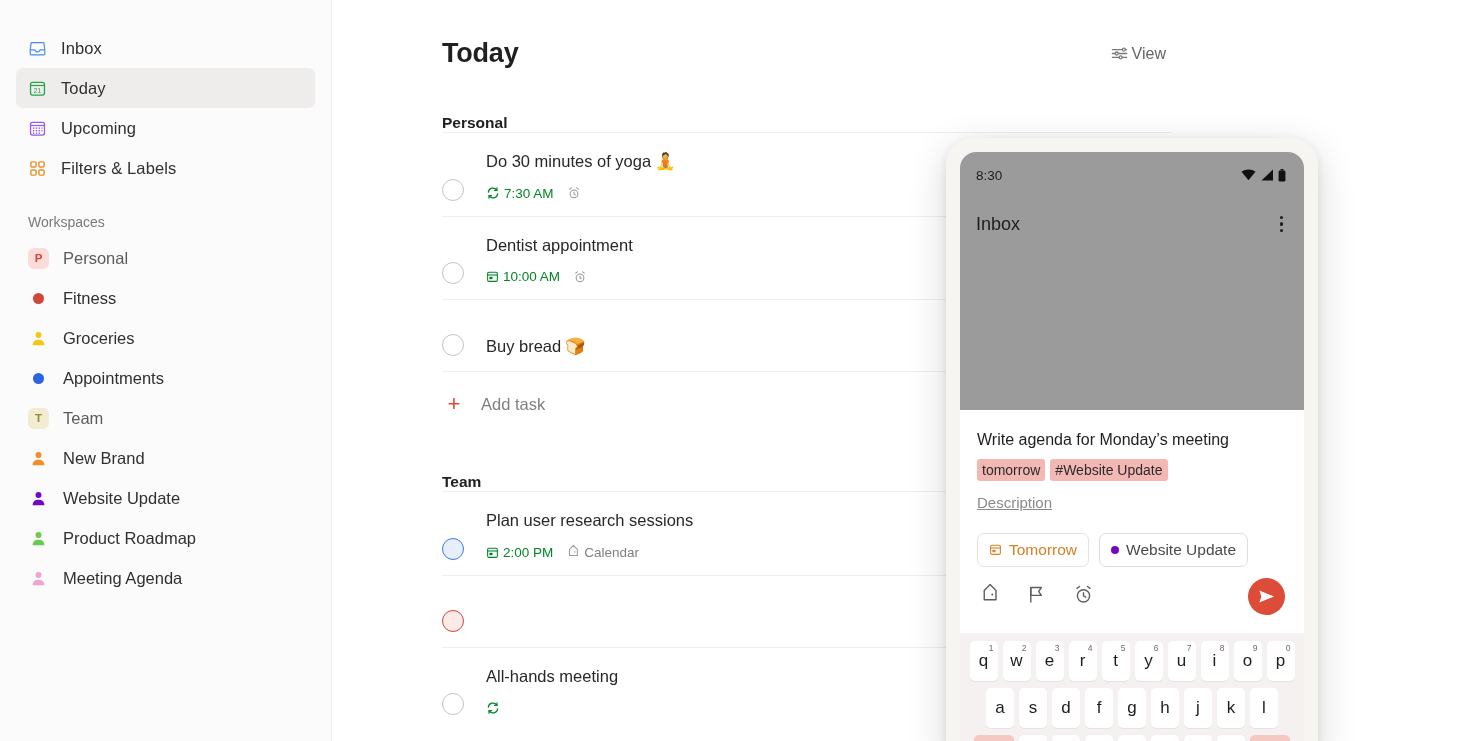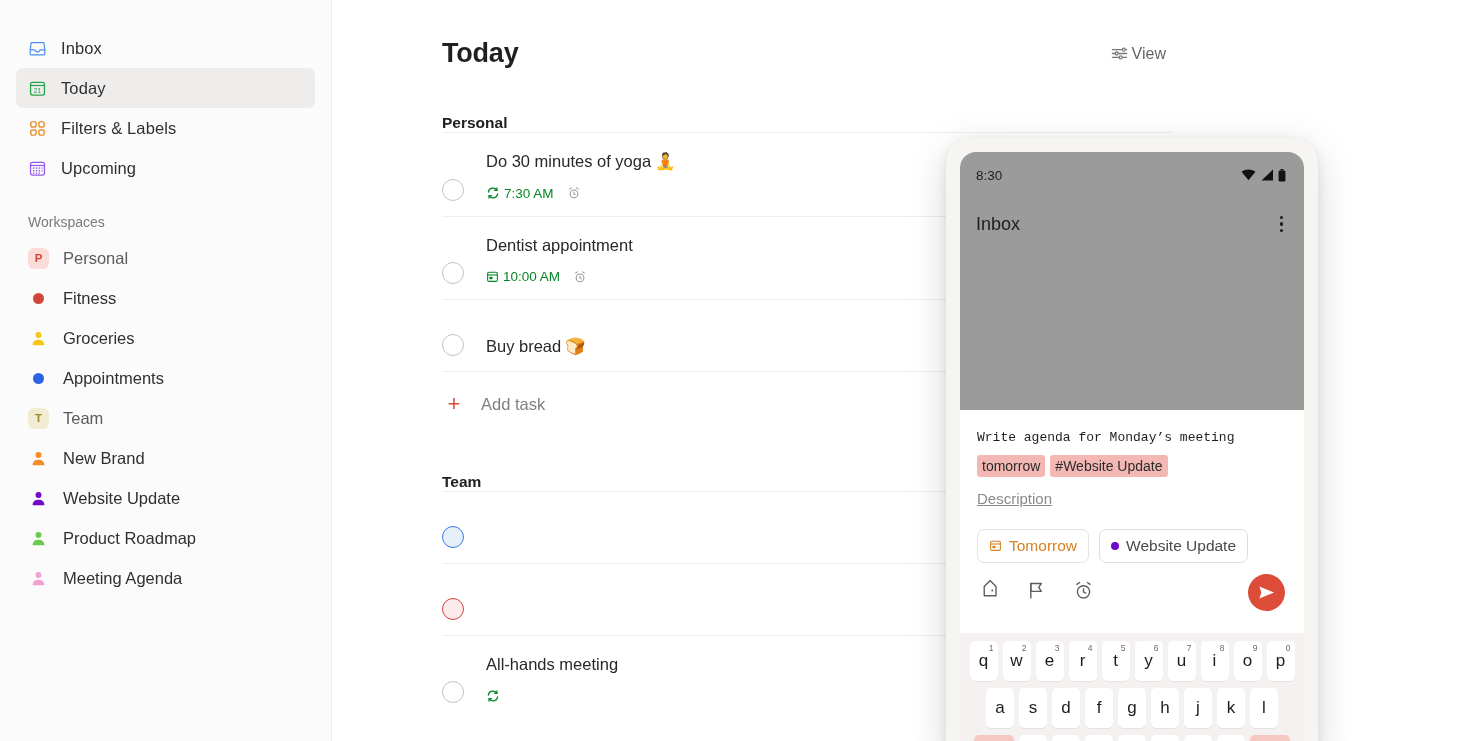--- a/index.html
+++ b/index.html
@@ -121,21 +121,21 @@
   }
   .ph-title { font-size: 18px; color: #1d1d1d; font-weight: 500; }
   .kebab { display: flex; flex-direction: column; gap: 3px; cursor: pointer; padding: 4px; }
   .kebab i { width: 3.5px; height: 3.5px; border-radius: 50%; background: #1d1d1d; display:block; }
 
   .sheet {
     position: absolute; left: 0; top: 258px; width: 344px;
     background: #fff; border-radius: 12px 12px 0 0;
     padding: 20px 17px 13px 17px; z-index: 4;
   }
-  .sheet-title { font-size: 13px; color: #1f1f1f; line-height: 1.3; font-family: Liberation Mono, monospace; }
+  .sheet-title { font-size: 16px; color: #1f1f1f; line-height: 1.3; }
   .tokens { display: flex; gap: 5px; margin-top: 8px; flex-wrap: wrap; }
   .token { background: #f3b8b4; color: #2b2b2b; font-size: 14px; padding: 3px 5px; border-radius: 3px; }
   .desc { font-size: 15px; color: #8a8a8a; margin-top: 13px; text-decoration: underline; }
   .chips { display: flex; gap: 10px; margin-top: 22px; }
   .chip {
     display: flex; align-items: center; gap: 7px; cursor: pointer;
     border: 1px solid #dedede; border-radius: 7px;
     padding: 7px 11px; font-size: 15.5px; color: #4a4a4a; background:#fff;
   }
   .chip.date { color: #d68122; border-color: #e6e2dd; }
@@ -178,51 +178,51 @@
           </svg>
     <span class="nav-label">Inbox</span>
   </div>
   <div class="nav-item active">
     <svg class="nav-ico" viewBox="0 0 24 24">
             <rect x="3.2" y="4.2" width="17.6" height="16.2" rx="2.6" fill="none" stroke="#22a447" stroke-width="1.6"></rect>
             <path d="M3.2 8.2 L20.8 8.2" stroke="#22a447" stroke-width="1.5"></path>
             <text x="12" y="17.4" font-size="8.4" font-family="Liberation Sans, sans-serif" fill="#22a447" text-anchor="middle">21</text>
           </svg>
     <span class="nav-label">Today</span>
-  </div>
-  <div class="nav-item">
-    <svg class="nav-ico" viewBox="0 0 24 24">
-            <g fill="none" stroke="#e8912d" stroke-width="1.8">
-              <rect x="3.6" y="3.6" width="6.6" height="6.6" rx="1.4"></rect>
-              <rect x="13.8" y="3.6" width="6.6" height="6.6" rx="1.4"></rect>
-              <rect x="3.6" y="13.8" width="6.6" height="6.6" rx="1.4"></rect>
-              <rect x="13.8" y="13.8" width="6.6" height="6.6" rx="1.4"></rect>
-            </g>
-          </svg>
-    <span class="nav-label">Filters &amp; Labels</span>
   </div>
   <div class="nav-item">
     <svg class="nav-ico" viewBox="0 0 24 24">
             <rect x="3.2" y="4.2" width="17.6" height="16.2" rx="2.6" fill="none" stroke="#9159ee" stroke-width="1.6"></rect>
             <path d="M3.2 8.2 L20.8 8.2" stroke="#9159ee" stroke-width="1.5"></path>
             <g fill="#9159ee">
               <rect x="6.2" y="10.6" width="1.8" height="1.8"></rect>
               <rect x="9.8" y="10.6" width="1.8" height="1.8"></rect>
               <rect x="13.4" y="10.6" width="1.8" height="1.8"></rect>
               <rect x="17" y="10.6" width="1.3" height="1.8"></rect>
               <rect x="6.2" y="13.9" width="1.8" height="1.8"></rect>
               <rect x="9.8" y="13.9" width="1.8" height="1.8"></rect>
               <rect x="13.4" y="13.9" width="1.8" height="1.8"></rect>
               <rect x="17" y="13.9" width="1.3" height="1.8"></rect>
               <rect x="6.2" y="17.1" width="1.8" height="1.6"></rect>
               <rect x="9.8" y="17.1" width="1.8" height="1.6"></rect>
               <rect x="13.4" y="17.1" width="1.8" height="1.6"></rect>
             </g>
           </svg>
     <span class="nav-label">Upcoming</span>
+  </div>
+  <div class="nav-item">
+    <svg class="nav-ico" viewBox="0 0 24 24">
+            <g fill="none" stroke="#e8912d" stroke-width="1.8">
+              <rect x="3.6" y="3.6" width="6.6" height="6.6" rx="1.4"></rect>
+              <rect x="13.8" y="3.6" width="6.6" height="6.6" rx="1.4"></rect>
+              <rect x="3.6" y="13.8" width="6.6" height="6.6" rx="1.4"></rect>
+              <rect x="13.8" y="13.8" width="6.6" height="6.6" rx="1.4"></rect>
+            </g>
+          </svg>
+    <span class="nav-label">Filters &amp; Labels</span>
   </div>
       </div>
     <div class="section-title">Workspaces</div>
     <div class="nav-list" id="ws-list">
         <div class="ws-item ws-head">
     <span class="ws-badge" style="background:#fbdcd9;color:#d1453b">P</span>
     <span class="ws-label">Personal</span>
   </div>
         <div class="ws-item">
     <span class="dot" style="background:#d1453b"></span>
@@ -364,20 +364,40 @@
     </div>
             <div class="add-task">
       <span class="plus">+</span>
       <span>Add task</span>
     </div>
   </div>
           <div>
     <div class="group-title team">Team</div>
     <div class="task">
       <span class="cb blue"></span>
+      <div class="task-body">
+        <div class="task-title">Plan user research sessions</div>
+        <div class="task-meta">
+                  <span class="meta-chunk meta-green">
+                    <svg width="13" height="13" viewBox="0 0 24 24" fill="none" stroke="#058527" stroke-width="2">
+                      <rect x="3" y="4" width="18" height="17" rx="2.6"></rect>
+                      <path d="M3 9.2 L21 9.2"></path>
+                      <rect x="6.4" y="12.6" width="5.6" height="4.4" rx="0.8" fill="#058527" stroke="none"></rect>
+                    </svg>
+                    <span>2:00 PM</span>
+                  </span>
+                  <span class="meta-chunk meta-gray">
+                    <svg width="14" height="14" viewBox="0 0 24 24" fill="none" stroke="#9a9a9a" stroke-width="1.8" stroke-linejoin="round">
+                      <path d="M3.5 12 L11 4.5 L20.5 4.5 L20.5 14 L13 21.5 Z" transform="rotate(-45 12 12)"></path>
+                      <circle cx="15.2" cy="12" r="1.1" fill="#9a9a9a" stroke="none"></circle>
+                    </svg>
+                    <span>Calendar</span>
+                  </span>
+                </div>
+      </div>
       <span class="proj-label">
         <span>Website Update</span>
                 <svg class="person" viewBox="0 0 24 24">
                   <circle cx="12" cy="7" r="4.2" fill="#7209c9"></circle>
                   <path d="M3.6 21.5 Q3.6 13.6 12 13.6 Q20.4 13.6 20.4 21.5 Z" fill="#7209c9"></path>
                 </svg>
       </span>
     </div>
             <div class="task">
       <span class="cb red"></span>

